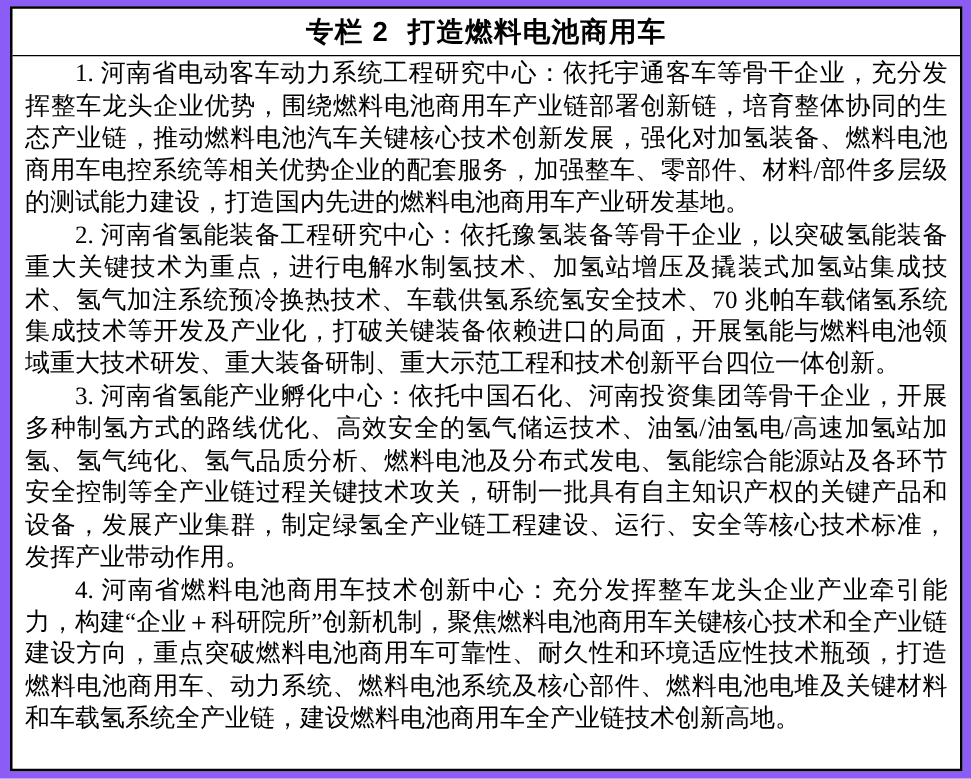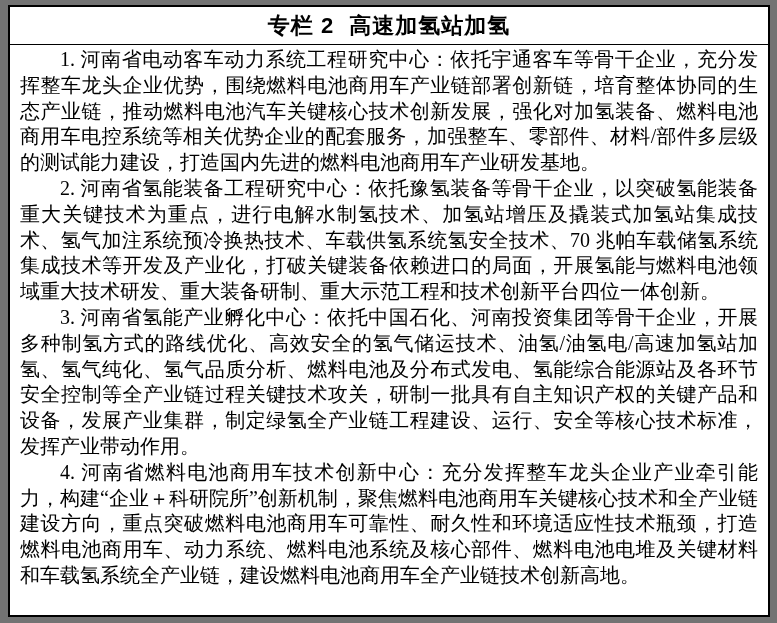--- a/index.html
+++ b/index.html
@@ -2,21 +2,21 @@
 <html><head>
 <meta charset="utf-8">
 <style>
   * { margin: 0; padding: 0; box-sizing: border-box; }
   html, body { background: #ffffff; }
   body { font-family: "Liberation Serif", serif; }
   .page {
     position: relative;
     width: 777px;
     height: 623px;
-    background: #737373;
+    background: #8b5cf6;
     overflow: hidden;
   }
   .callout-box {
     position: absolute;
     left: 8px;
     top: 5px;
     right: 7px;
     bottom: 6px;
     border: 2px solid #000000;
     background: #ffffff;
@@ -46,21 +46,21 @@
     margin: 0;
   }
 </style>
 </head>
 <body>
 
 <div class="page">
   <div class="callout-box">
     <div class="title-row">
       <span>专栏 2</span>
-      <span>高速加氢站加氢</span>
+      <span>打造燃料电池商用车</span>
     </div>
     <div class="box-body">
       <p>1. 河南省电动客车动力系统工程研究中心：依托宇通客车等骨干企业，充分发挥整车龙头企业优势，围绕燃料电池商用车产业链部署创新链，培育整体协同的生态产业链，推动燃料电池汽车关键核心技术创新发展，强化对加氢装备、燃料电池商用车电控系统等相关优势企业的配套服务，加强整车、零部件、材料/部件多层级的测试能力建设，打造国内先进的燃料电池商用车产业研发基地。</p>
       <p>2. 河南省氢能装备工程研究中心：依托豫氢装备等骨干企业，以突破氢能装备重大关键技术为重点，进行电解水制氢技术、加氢站增压及撬装式加氢站集成技术、氢气加注系统预冷换热技术、车载供氢系统氢安全技术、70 兆帕车载储氢系统集成技术等开发及产业化，打破关键装备依赖进口的局面，开展氢能与燃料电池领域重大技术研发、重大装备研制、重大示范工程和技术创新平台四位一体创新。</p>
       <p>3. 河南省氢能产业孵化中心：依托中国石化、河南投资集团等骨干企业，开展多种制氢方式的路线优化、高效安全的氢气储运技术、油氢/油氢电/高速加氢站加氢、氢气纯化、氢气品质分析、燃料电池及分布式发电、氢能综合能源站及各环节安全控制等全产业链过程关键技术攻关，研制一批具有自主知识产权的关键产品和设备，发展产业集群，制定绿氢全产业链工程建设、运行、安全等核心技术标准，发挥产业带动作用。</p>
       <p>4. 河南省燃料电池商用车技术创新中心：充分发挥整车龙头企业产业牵引能力，构建“企业＋科研院所”创新机制，聚焦燃料电池商用车关键核心技术和全产业链建设方向，重点突破燃料电池商用车可靠性、耐久性和环境适应性技术瓶颈，打造燃料电池商用车、动力系统、燃料电池系统及核心部件、燃料电池电堆及关键材料和车载氢系统全产业链，建设燃料电池商用车全产业链技术创新高地。</p>
     </div>
   </div>
 </div>
 

